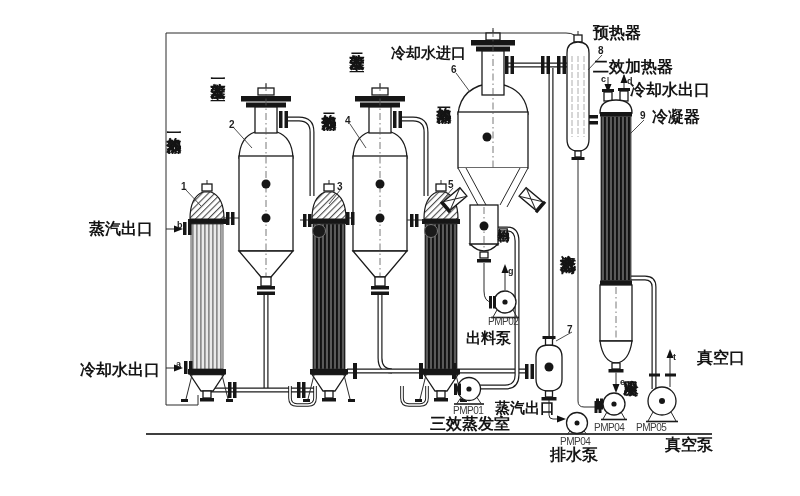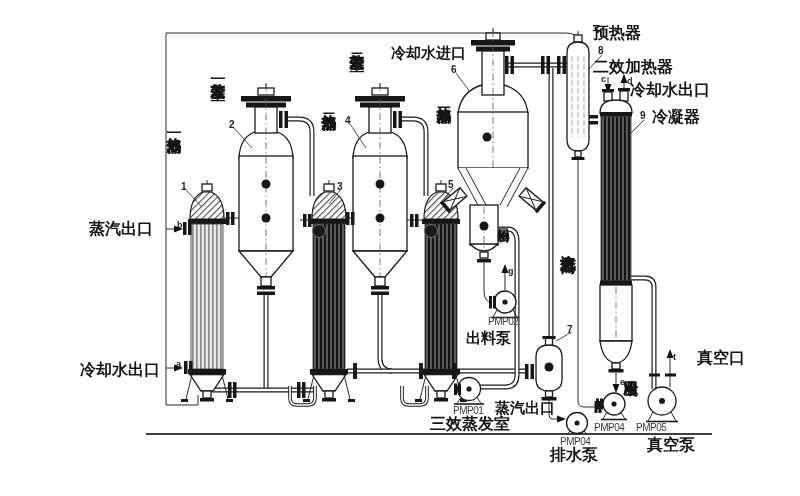--- a/index.html
+++ b/index.html
@@ -381,21 +381,21 @@
 <div class="lbl s16" style="left:697px;top:350px">真空口</div>
 
 <div class="tag" style="left:488px;top:316px">PMP02</div>
 <div class="lbl s15" style="left:466px;top:330px">出料泵</div>
 <div class="tag" style="left:453px;top:405px">PMP01</div>
 <div class="lbl s16" style="left:430px;top:416px">三效蒸发室</div>
 <div class="tag" style="left:560px;top:436px">PMP04</div>
 <div class="lbl s16" style="left:550px;top:447px">排水泵</div>
 <div class="tag" style="left:594px;top:422px">PMP04</div>
 <div class="tag" style="left:636px;top:422px">PMP05</div>
-<div class="lbl s16" style="left:647px;top:437px">真空泵</div>
+<div class="lbl s16" style="left:665px;top:437px">真空泵</div>
 
 <div class="num" style="left:181px;top:181px">1</div>
 <div class="num" style="left:229px;top:119px">2</div>
 <div class="num" style="left:337px;top:181px">3</div>
 <div class="num" style="left:345px;top:115px">4</div>
 <div class="num" style="left:448px;top:179px">5</div>
 <div class="num" style="left:451px;top:64px">6</div>
 <div class="num" style="left:567px;top:324px">7</div>
 <div class="num" style="left:598px;top:45px">8</div>
 <div class="num" style="left:640px;top:110px">9</div>

